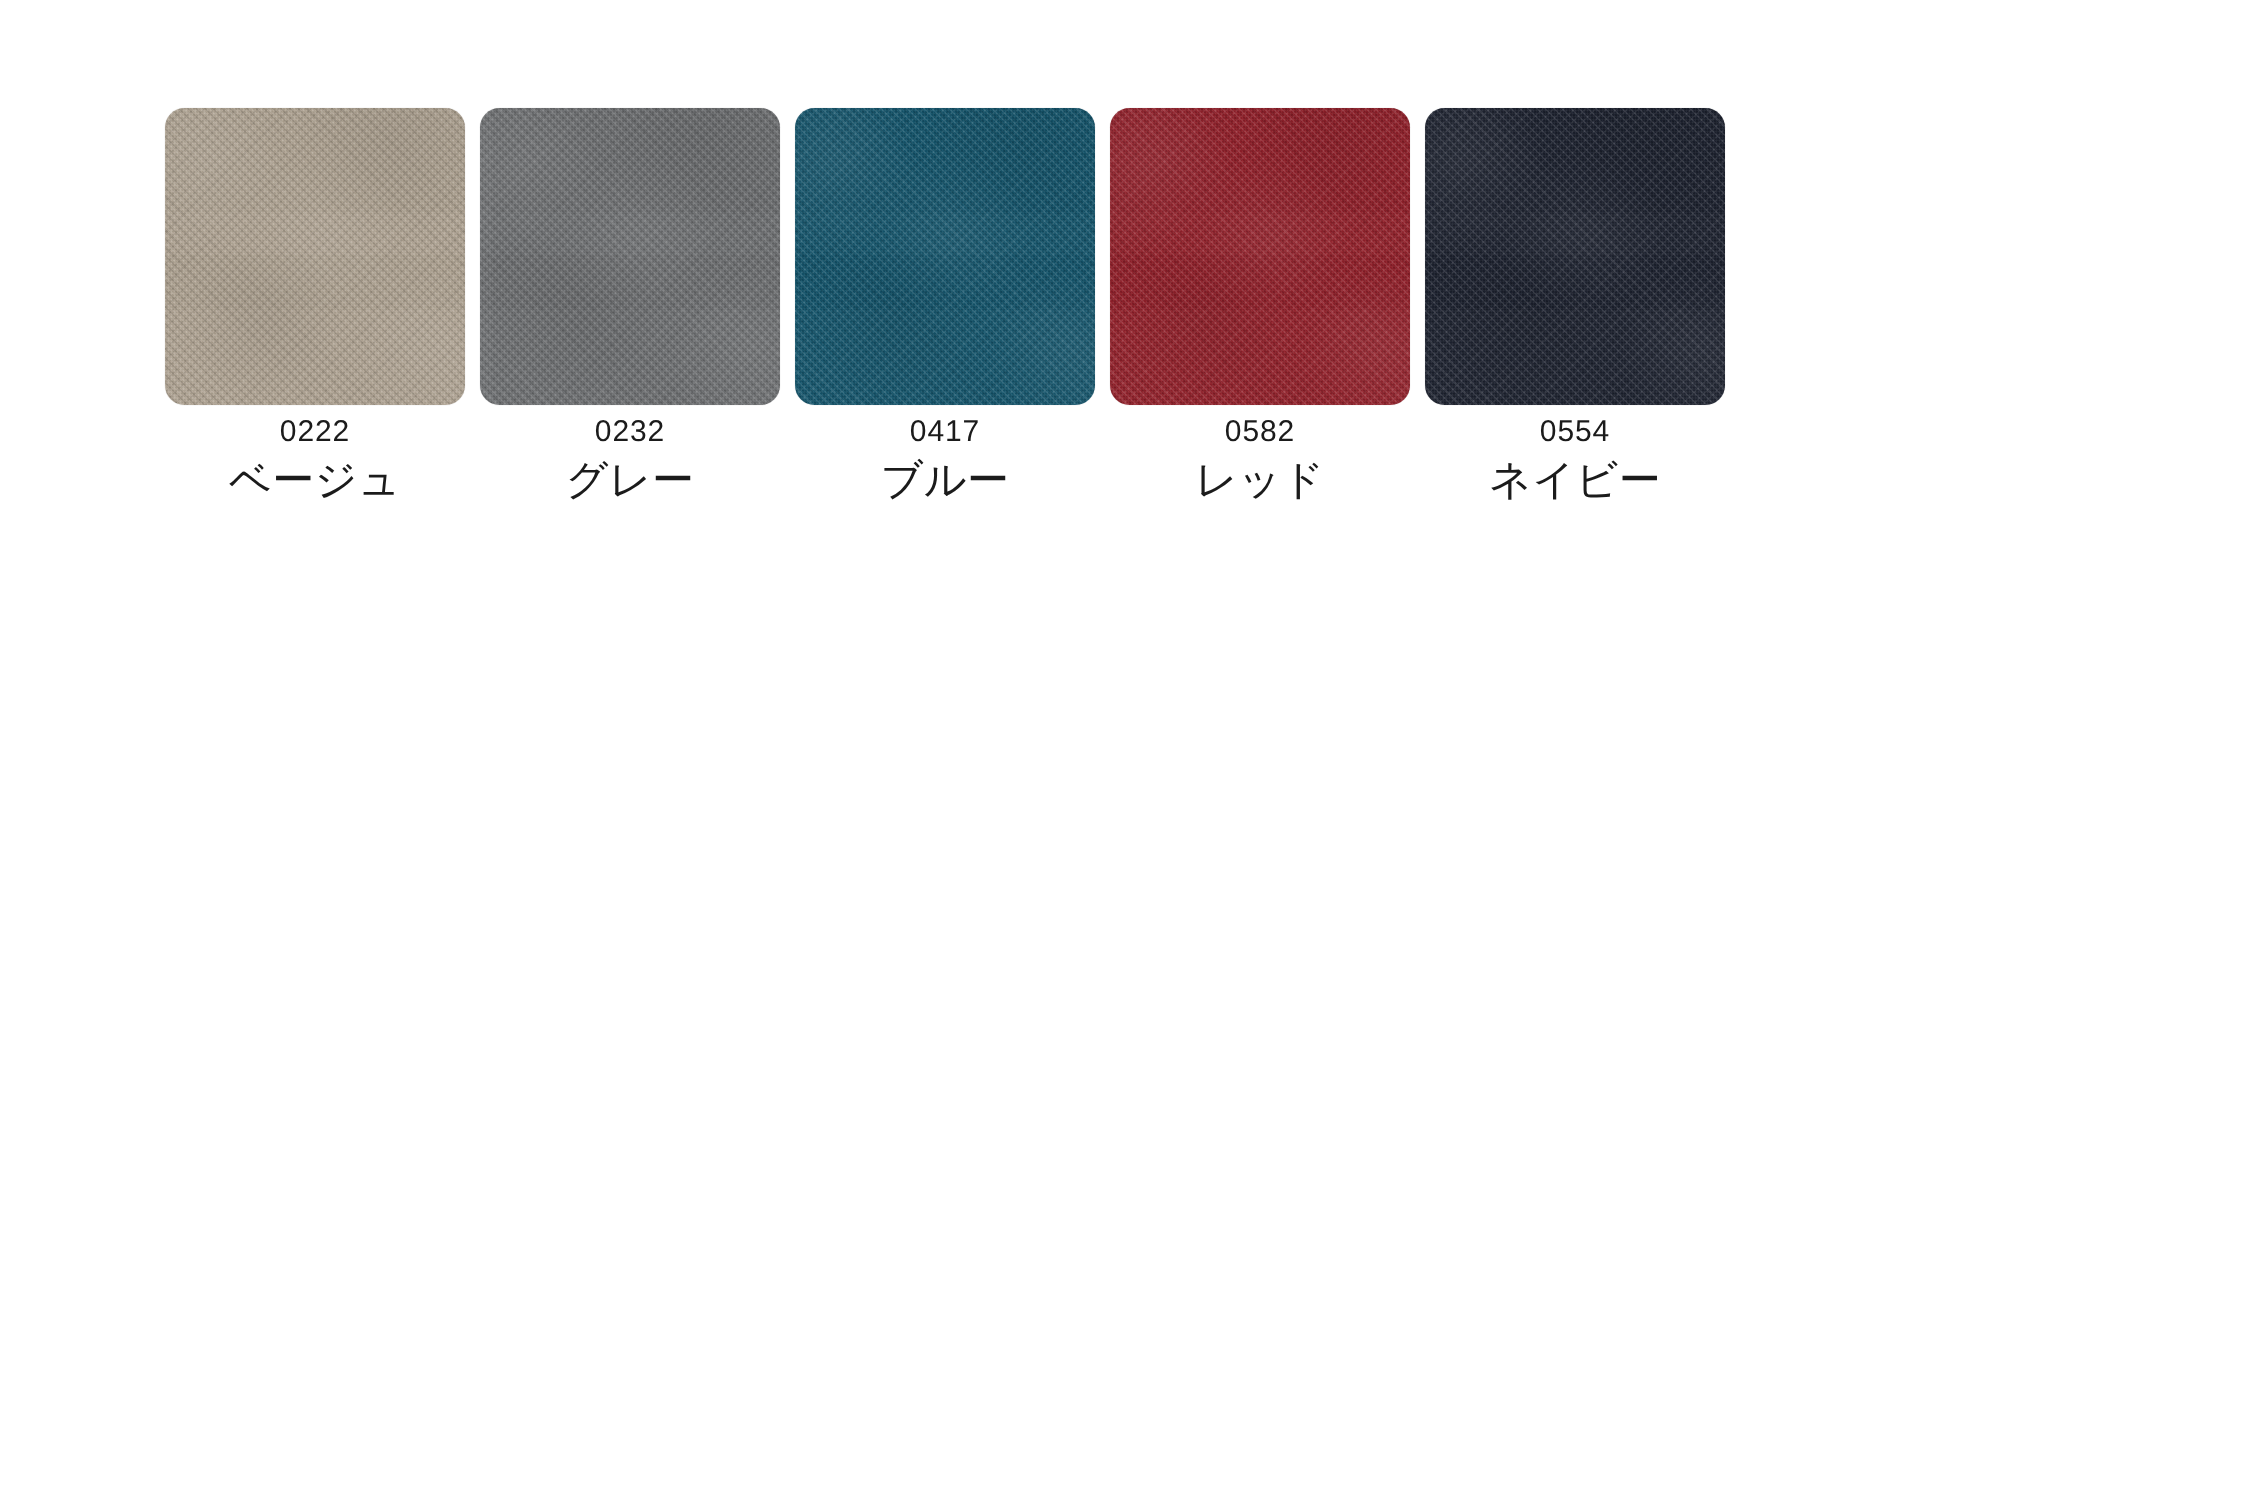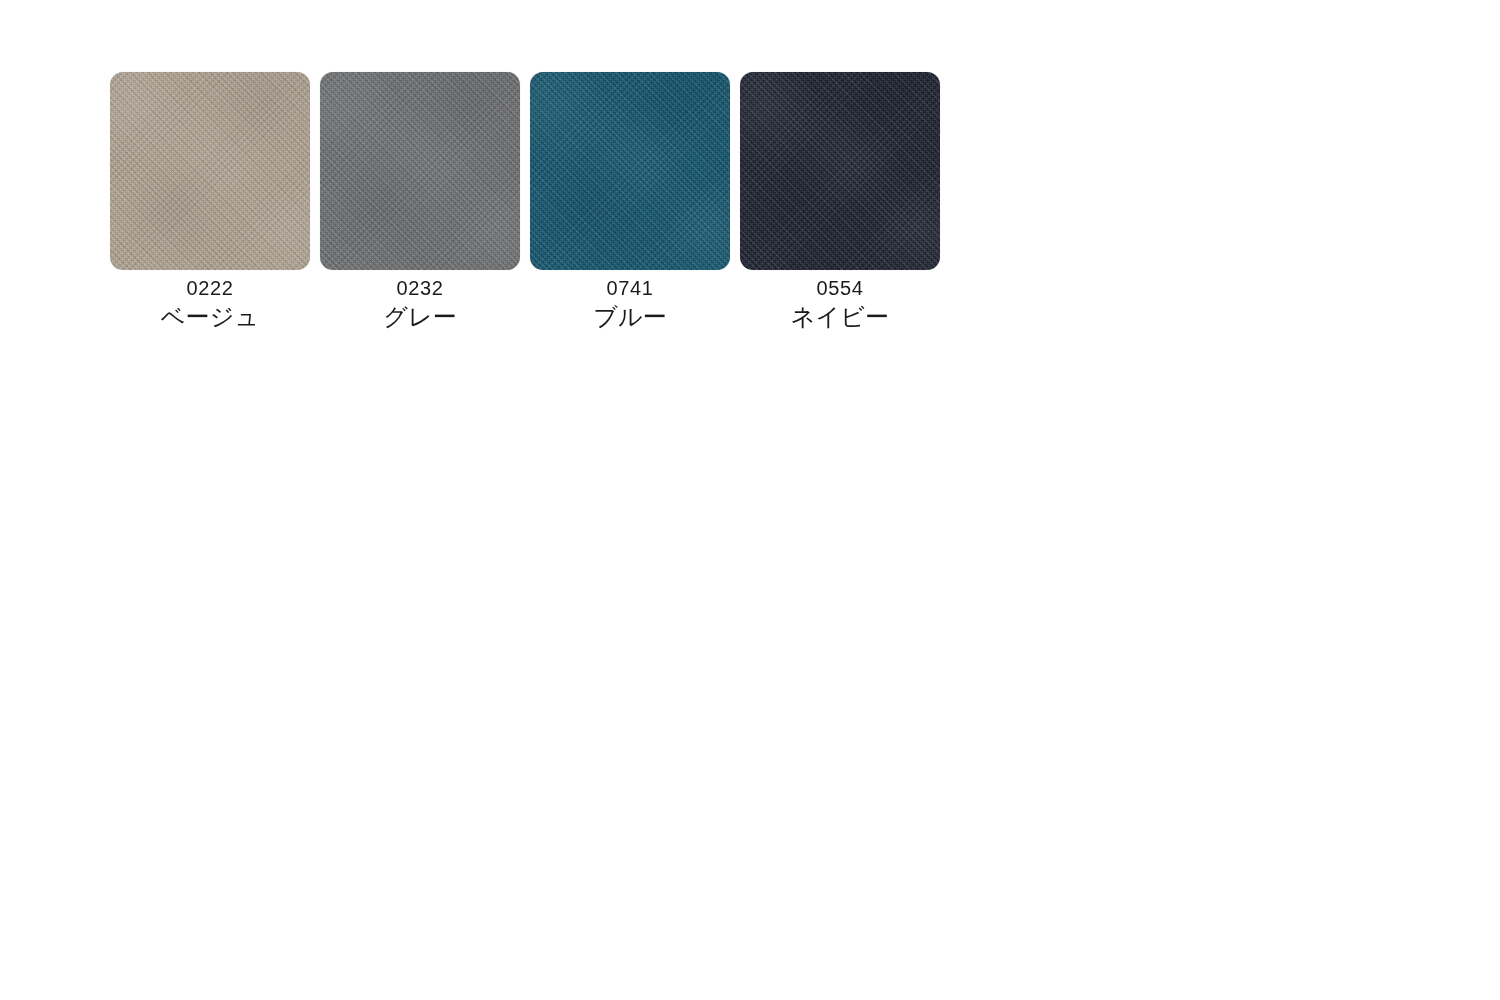--- a/index.html
+++ b/index.html
@@ -112,21 +112,21 @@
     font-weight: 400;
   }
 
   .swatch-code {
     font-size: 20px;
     letter-spacing: 0.6px;
     white-space: nowrap;
   }
 
   .swatch-name {
-    font-size: 24px;
+    font-size: 28px;
     letter-spacing: 0.2px;
     white-space: nowrap;
     text-align: right;
   }
 </style>
 </head>
 <body style="background: rgb(255, 255, 255);">
 
 <div id="swatch-grid">
     <div class="swatch-cell">
@@ -148,22 +148,32 @@
         <div class="swatch-code">0232</div>
         <div class="swatch-name">グレー</div>
       </div>
     </div>
     <div class="swatch-cell">
       <div class="swatch-chip" style="background-color: rgb(20, 85, 108); width: 200px; height: 198px; border-radius: 13px;">
         <div class="weave"></div>
         <div class="mottle"></div>
       </div>
       <div class="swatch-caption">
-        <div class="swatch-code">0741</div>
+        <div class="swatch-code">0417</div>
         <div class="swatch-name">ブルー</div>
+      </div>
+    </div>
+    <div class="swatch-cell">
+      <div class="swatch-chip" style="background-color: rgb(147, 32, 42); width: 200px; height: 198px; border-radius: 13px;">
+        <div class="weave"></div>
+        <div class="mottle"></div>
+      </div>
+      <div class="swatch-caption">
+        <div class="swatch-code">0582</div>
+        <div class="swatch-name">レッド</div>
       </div>
     </div>
     <div class="swatch-cell">
       <div class="swatch-chip" style="background-color: rgb(29, 34, 48); width: 200px; height: 198px; border-radius: 13px;">
         <div class="weave"></div>
         <div class="mottle"></div>
       </div>
       <div class="swatch-caption">
         <div class="swatch-code">0554</div>
         <div class="swatch-name">ネイビー</div>

